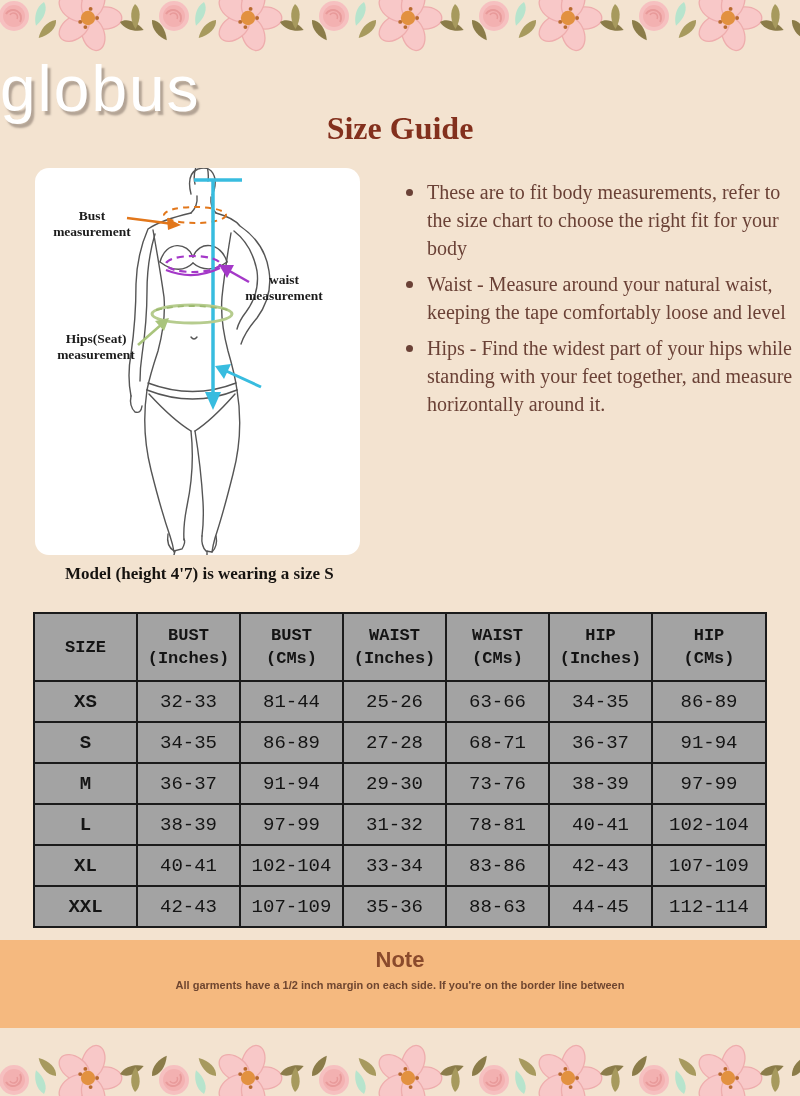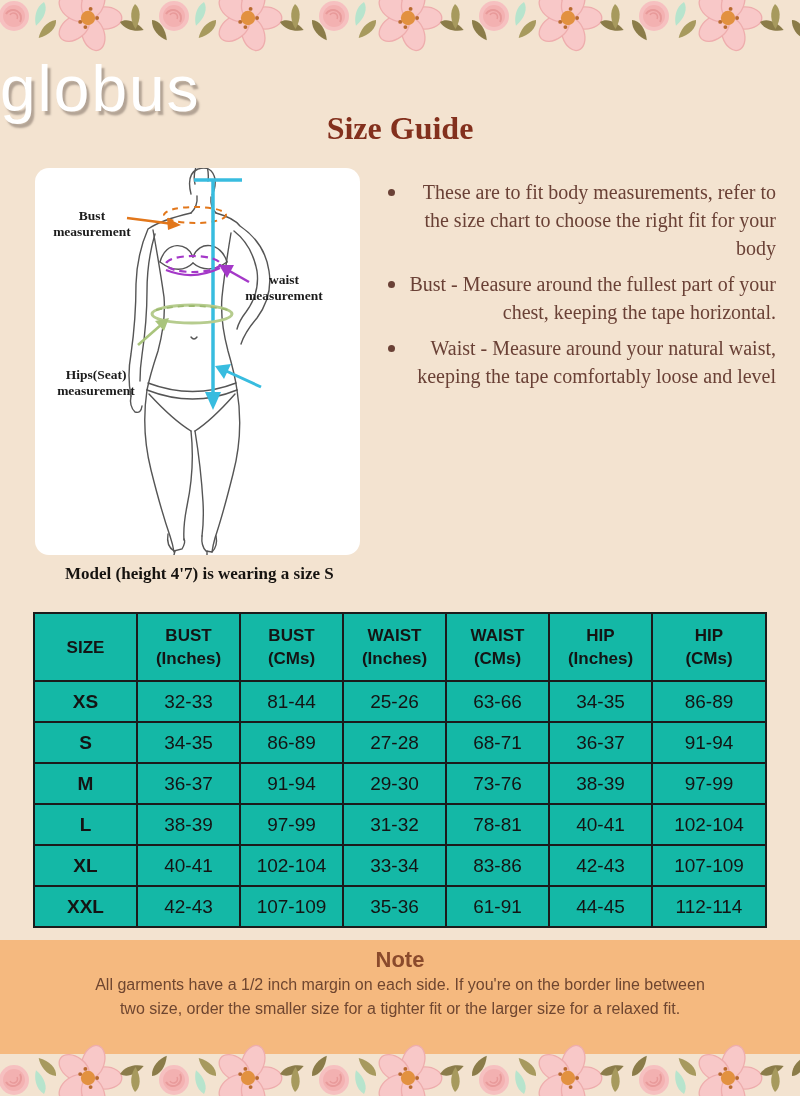--- a/index.html
+++ b/index.html
@@ -28,55 +28,55 @@
   .card {
     position:absolute; left:35px; top:168px; width:325px; height:387px;
     background:#ffffff; border-radius:14px; overflow:hidden;
   }
   .fig-label {
     position:absolute; text-align:center; color:#1c1c1c;
     font-size:13.5px; line-height:15.5px; font-weight:600;
   }
   .lbl-bust  { left:6px;   top:40px;  width:102px; }
   .lbl-waist { left:196px; top:104px; width:106px; }
-  .lbl-hips  { left:8px;   top:163px; width:106px;margin-top:36px; }
+  .lbl-hips  { left:8px;   top:163px; width:106px; }
   .lbl-dress { left:203px; top:210px; width:120px; }
   .caption {
     position:absolute; left:65px; top:564px;
     font-size:17px; font-weight:bold; color:#161310;
   }
   
-  .bullets { position:absolute; left:384px; top:178px; width:392px; list-style:none;text-align:right; }
+  .bullets { position:absolute; left:402px; top:178px; width:392px; list-style:none; }
   .bullets li { display:flex; margin-bottom:8px; }
   .dot {
     flex:0 0 7px; width:7px; height:7px; border-radius:50%;
     background:#6a4136; margin:11px 14px 0 4px;
   }
   .btext { font-size:20px; line-height:28px; color:#6a4136; }
   
   table.sizes {
     position:absolute; left:33px; top:612px; width:734px;
-    border-collapse:collapse; background:#14b8a6; table-layout:fixed;
-    font-family:Liberation Sans, sans-serif;
+    border-collapse:collapse; background:#a3a3a3; table-layout:fixed;
+    font-family:Liberation Mono, monospace;
   }
   table.sizes th, table.sizes td {
     border:2px solid #1b1b1b; text-align:center; vertical-align:middle;
     color:#141414; padding:0;
   }
   table.sizes th { height:68px; font-size:17px; line-height:23px; font-weight:bold; }
   table.sizes td { height:41px; font-size:19px; font-weight:400; }
   table.sizes td.size-cell { font-weight:bold; }
   
   .note {
-    position:absolute; left:0; top:940px; width:800px; height:114px;
+    position:absolute; left:0; top:940px; width:800px; height:88px;
     background:#f5b97f; text-align:center;
     font-family:"Liberation Sans", sans-serif;
   }
   .note-title { margin-top:7px; font-size:22px; font-weight:bold; color:#8a4a2c; }
-  .note-line { font-size:16px; line-height:24px; color:#6f4630; }
+  .note-line { font-size:11px; line-height:24px; color:#6f4630;font-weight:bold; }
 </style>
 </head>
 <body>
 
 <div class="page">
 
   <svg width="0" height="0" style="position:absolute">
     <defs>
       <path id="leaf-olive" d="M0,0 C7,3 10,13 7,24 C1,19 -4,9 0,0" fill="#a79a5e"></path>
       <path id="leaf-dark" d="M0,0 C7,3 10,13 7,24 C1,19 -4,9 0,0" fill="#8b7c49"></path>
@@ -230,25 +230,25 @@
 
   <div class="caption">Model (height 4'7) is wearing a size S</div>
 
   <ul class="bullets">
     <li>
       <span class="dot"></span>
       <span class="btext">These are to fit body measurements, refer to the size chart to choose the right fit for your body</span>
     </li>
     <li>
       <span class="dot"></span>
-      <span class="btext">Bust - Measure around the fullest part of your chest, keeping the tape horizontal.</span>
+      <span class="btext">Waist - Measure around your natural waist, keeping the tape comfortably loose and level</span>
     </li>
     <li>
       <span class="dot"></span>
-      <span class="btext">Waist - Measure around your natural waist, keeping the tape comfortably loose and level</span>
+      <span class="btext">Hips - Find the widest part of your hips while standing with your feet together, and measure horizontally around it.</span>
     </li>
   </ul>
 
   <table class="sizes">
     <colgroup>
       <col style="width:103px">
         <col style="width:103px">
         <col style="width:103px">
       <col style="width:103px">
         <col style="width:103px">
@@ -331,31 +331,30 @@
         <td>33-34</td>
         <td>83-86</td>
         <td>42-43</td>
         <td>107-109</td>
       </tr>
       <tr>
         <td class="size-cell">XXL</td>
         <td>42-43</td>
         <td>107-109</td>
         <td>35-36</td>
-        <td>61-91</td>
+        <td>88-63</td>
         <td>44-45</td>
         <td>112-114</td>
       </tr>
     </tbody>
   </table>
 
   <div class="note">
     <div class="note-title">Note</div>
     <div class="note-line">All garments have a 1/2 inch margin on each side. If you're on the border line between</div>
-    <div class="note-line">two size, order the smaller size for a tighter fit or the larger size for a relaxed fit.</div>
   </div>
 
   <div class="floral floral-bottom">
     <svg width="800" height="56">
       <use href="#funit" x="0" y="0"></use>
         <use href="#funit" x="160" y="0"></use>
       <use href="#funit" x="320" y="0"></use>
         <use href="#funit" x="480" y="0"></use>
       <use href="#funit" x="640" y="0"></use>
     </svg>

